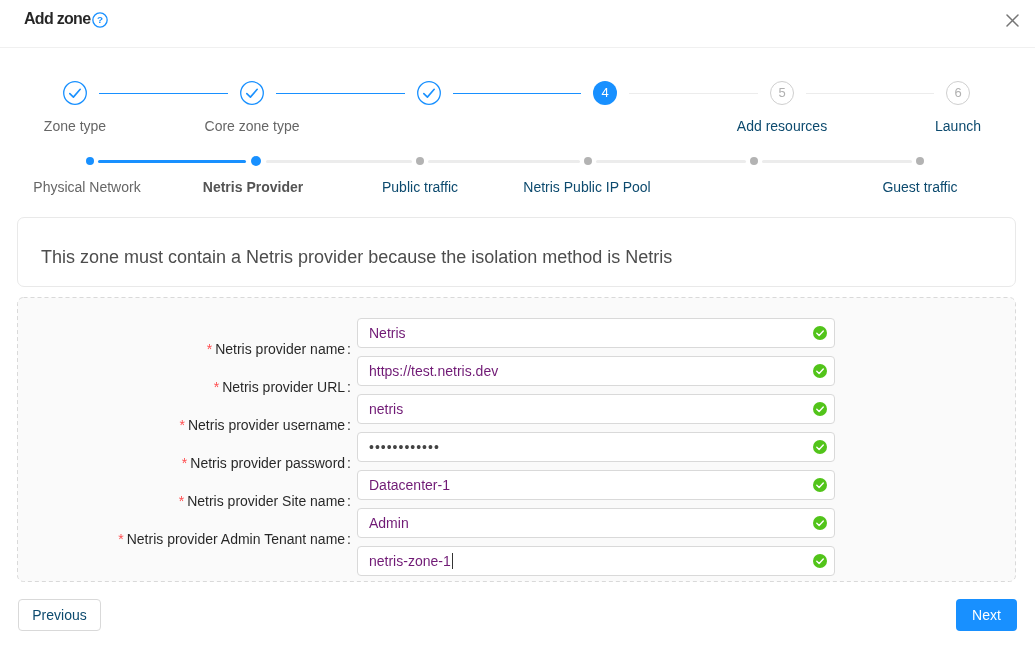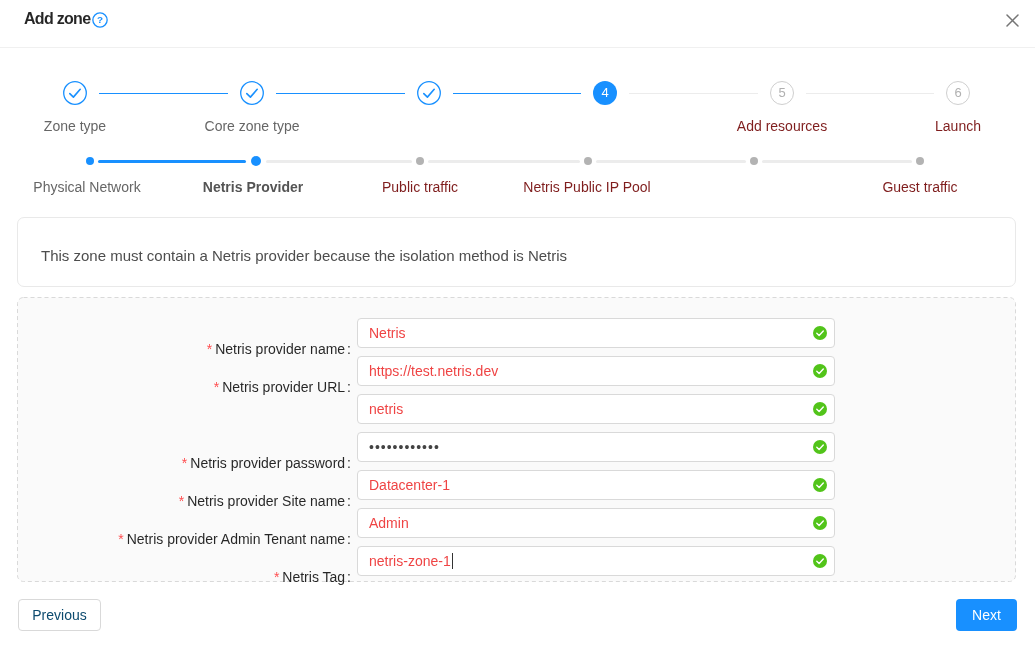--- a/index.html
+++ b/index.html
@@ -9,34 +9,34 @@
 .hdr-title { left:24px; top:10px; font-size:16px; font-weight:700; letter-spacing:-0.7px; color:rgba(0,0,0,0.85); }
 .hdr-div { left:0; top:47px; width:1035px; height:1px; background:#f0f0f0; }
 
 .stepcirc { width:24px; height:24px; top:81px; border-radius:50%; }
 .stepline { top:93px; height:1px; }
 .blue { background:#1890ff; }
 .grayline { background:#ececec; }
 .steplabel { top:118px; width:176px; text-align:center; font-size:14px; line-height:17px; }
 .fin { color:#666666; }
 .cur { color:#545454; font-weight:700; }
-.wait { color:#7f1d1d; }
+.wait { color:#0c4a6e; }
 .circ4 { background:#1890ff; color:#fff; text-align:center; line-height:24px; font-size:13px; }
 .circw { background:#fff; border:1px solid #cfcfcf; color:#b0b0b0; text-align:center; line-height:22px; font-size:13px; }
 
 .dot { border-radius:50%; }
 .subline { top:160px; height:3px; border-radius:2px; }
 .sublabel { top:179px; width:180px; text-align:center; font-size:14px; line-height:16px; }
 
 .infobox { left:17px; top:217px; width:999px; height:70px; border:1px solid #e9e9e9; border-radius:7px; background:#fff; }
-.infotext { left:41px; top:247px; font-size:15px; color:#4d4d4d; }
+.infotext { left:41px; top:247px; font-size:18px; color:#4d4d4d; }
 
 .flabel { width:260px; left:91px; text-align:right; font-size:14px; color:rgba(0,0,0,0.85); line-height:20px; white-space:nowrap;margin-top:16px; }
 .req { color:#ff4d4f; margin-right:3px; }
-.finput { left:357px; width:478px; height:30px; background:#fff; border:1px solid #d9d9d9; border-radius:4px; font-size:14px; color:#ef4444; line-height:28px; padding-left:11px; }
+.finput { left:357px; width:478px; height:30px; background:#fff; border:1px solid #d9d9d9; border-radius:4px; font-size:14px; color:#701a75; line-height:28px; padding-left:11px; }
 .gcheck { left:813px; }
 
 .btn { height:32px; border-radius:4px; font-size:14px; text-align:center; line-height:30px; }
 .btn-prev { left:18px; top:599px; width:83px; background:#fff; border:1px solid #d9d9d9; color:#0c4a6e; }
 .btn-next { left:956px; top:599px; width:61px; background:#1890ff; color:#fff; line-height:32px; }
 .cursor { width:1.5px; height:16px; background:#333; top:7px; display:inline-block; position:relative; top:3px; margin-left:1px; }
 </style>
 </head>
 <body>
 <div id="page">
@@ -112,20 +112,21 @@
       <path d="M3.8 7.2 L6.1 9.4 L10.3 4.9" fill="none" stroke="#fff" stroke-width="1.4" stroke-linecap="round" stroke-linejoin="round"></path>
     </svg>
 
   <div class="abs flabel" style="top:361px;"><span class="req">*</span>Netris provider URL<span style="margin-left:2px;">:</span></div>
   <div class="abs finput" style="top:356px;">https://test.netris.dev</div>
   <svg class="abs gcheck" style="top:364px;" width="14" height="14" viewBox="0 0 14 14">
       <circle cx="7" cy="7" r="7" fill="#52c41a"></circle>
       <path d="M3.8 7.2 L6.1 9.4 L10.3 4.9" fill="none" stroke="#fff" stroke-width="1.4" stroke-linecap="round" stroke-linejoin="round"></path>
     </svg>
 
+  <div class="abs flabel" style="top:399px;"><span class="req">*</span>Netris provider username<span style="margin-left:2px;">:</span></div>
   <div class="abs finput" style="top:394px;">netris</div>
   <svg class="abs gcheck" style="top:402px;" width="14" height="14" viewBox="0 0 14 14">
       <circle cx="7" cy="7" r="7" fill="#52c41a"></circle>
       <path d="M3.8 7.2 L6.1 9.4 L10.3 4.9" fill="none" stroke="#fff" stroke-width="1.4" stroke-linecap="round" stroke-linejoin="round"></path>
     </svg>
 
   <div class="abs flabel" style="top:437px;"><span class="req">*</span>Netris provider password<span style="margin-left:2px;">:</span></div>
   <div class="abs finput" style="top:432px; letter-spacing:1px; color:#434343;">••••••••••••</div>
   <svg class="abs gcheck" style="top:440px;" width="14" height="14" viewBox="0 0 14 14">
       <circle cx="7" cy="7" r="7" fill="#52c41a"></circle>
@@ -139,21 +140,20 @@
       <path d="M3.8 7.2 L6.1 9.4 L10.3 4.9" fill="none" stroke="#fff" stroke-width="1.4" stroke-linecap="round" stroke-linejoin="round"></path>
     </svg>
 
   <div class="abs flabel" style="top:513px;"><span class="req">*</span>Netris provider Admin Tenant name<span style="margin-left:2px;">:</span></div>
   <div class="abs finput" style="top:508px;">Admin</div>
   <svg class="abs gcheck" style="top:516px;" width="14" height="14" viewBox="0 0 14 14">
       <circle cx="7" cy="7" r="7" fill="#52c41a"></circle>
       <path d="M3.8 7.2 L6.1 9.4 L10.3 4.9" fill="none" stroke="#fff" stroke-width="1.4" stroke-linecap="round" stroke-linejoin="round"></path>
     </svg>
 
-  <div class="abs flabel" style="top:551px;"><span class="req">*</span>Netris Tag<span style="margin-left:2px;">:</span></div>
   <div class="abs finput" style="top:546px;">netris-zone-1<span class="cursor"></span></div>
   <svg class="abs gcheck" style="top:554px;" width="14" height="14" viewBox="0 0 14 14">
       <circle cx="7" cy="7" r="7" fill="#52c41a"></circle>
       <path d="M3.8 7.2 L6.1 9.4 L10.3 4.9" fill="none" stroke="#fff" stroke-width="1.4" stroke-linecap="round" stroke-linejoin="round"></path>
     </svg>
 
   <div class="abs btn btn-prev">Previous</div>
   <div class="abs btn btn-next">Next</div>
 </div>
 

